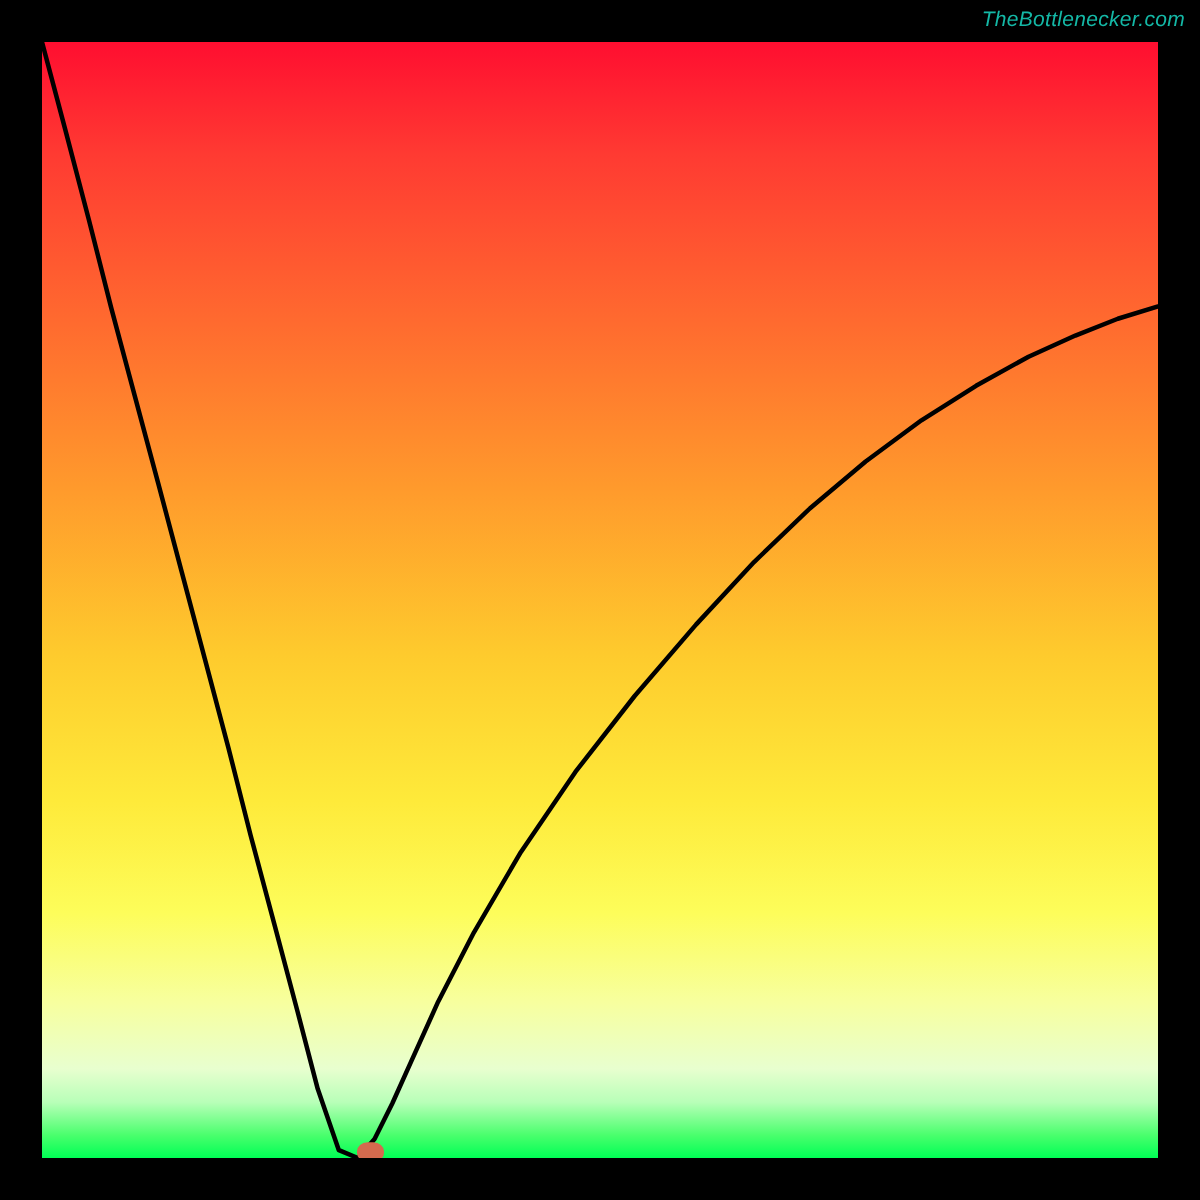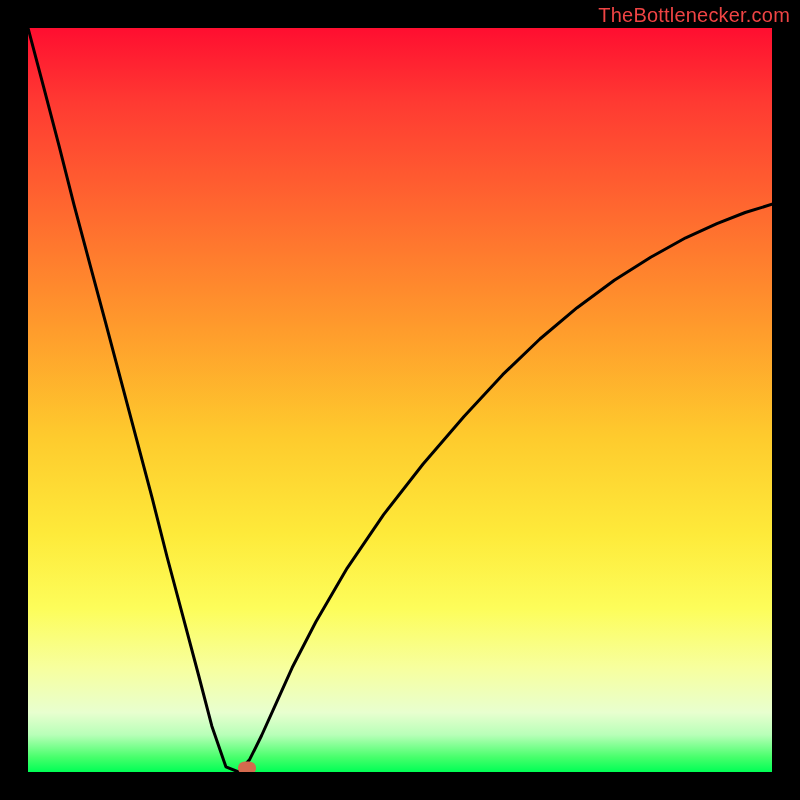--- a/index.html
+++ b/index.html
@@ -55,25 +55,26 @@
     width: 18px;
     height: 13px;
     background: #d46a4e;
     border-radius: 7px / 6px;
     transform: translate(-50%, -50%);
   }
   .watermark {
     position: absolute;
     top: 4px;
     right: 10px;
-    color: #ef4444;
-    font-size: 20px;
+    color: #14b8a6;
+    font-size: 14px;
     letter-spacing: 0.2px;
     font-weight: 400;
     user-select: none;
+    font-style: italic;
   }
 </style>
 </head>
 <body>
 
 <div class="frame">
 
   <div class="plot">
     <div class="gradient-bg"></div>
 

